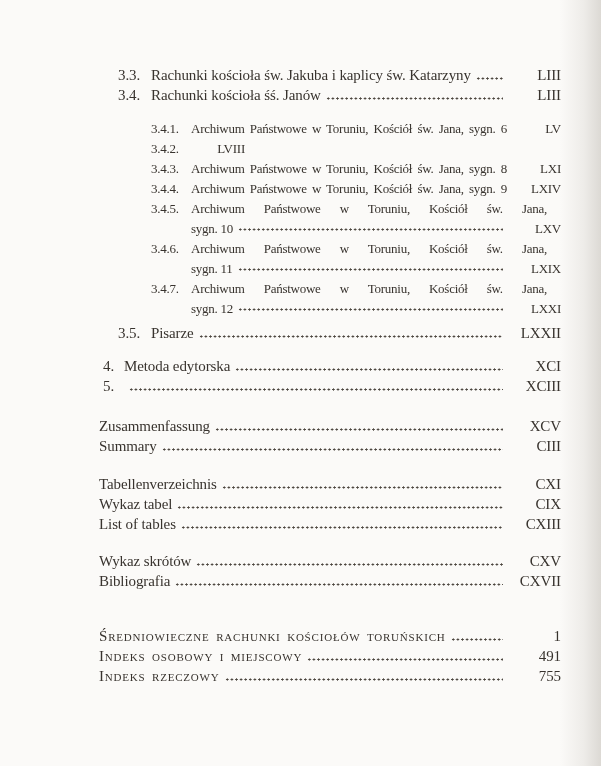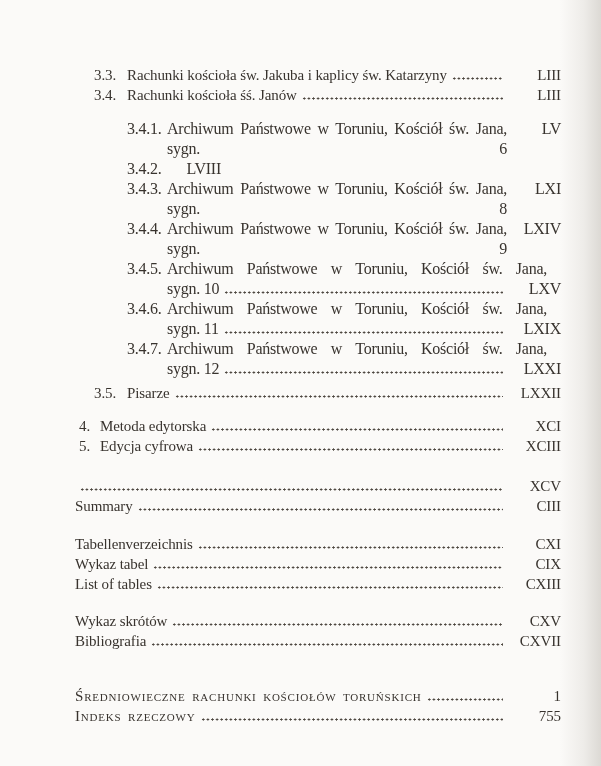--- a/index.html
+++ b/index.html
@@ -26,27 +26,28 @@
   .content{
     position:absolute;
     left:75px;top:65px;width:486px;
   }
   .row{
     display:flex;
     align-items:baseline;
     line-height:20px;
     font-size:15px;
     letter-spacing:-0.1px;
+    margin-left:24px;
   }
   .gap{width:100%;}
   .num{flex:none;white-space:nowrap;}
   .l1 .num{margin-left:4px;width:21px;}
   .l2 .num{margin-left:19px;width:33px;}
   .l3just .num,.l3head .num{margin-left:52px;width:40px;}
-  .l3just,.l3head,.l3cont{font-size:16px;letter-spacing:-0.25px;}
+  .l3just,.l3head,.l3cont{font-size:13px;letter-spacing:-0.25px;align-items:center;}
   .label{white-space:nowrap;}
   .l3just .label{
     flex:1 1 auto;white-space:normal;
     text-align:justify;text-align-last:justify;
   }
   .l3head .label{
     flex:1 1 auto;margin-right:14px;white-space:normal;
     text-align:justify;text-align-last:justify;
   }
   .l3cont .label{margin-left:92px;}
@@ -145,26 +146,26 @@
       </div>
       <div class="gap" style="height: 13px;"></div>
       <div class="row l1">
         <span class="num">4.</span>
         <span class="label">Metoda edytorska</span>
         <span class="leader"></span>
         <span class="pagenum">XCI</span>
       </div>
       <div class="row l1">
         <span class="num">5.</span>
-        <span class="label">Edycja cyfrowa</span>
         <span class="leader"></span>
         <span class="pagenum">XCIII</span>
       </div>
       <div class="gap" style="height: 20px;"></div>
       <div class="row flush">
+        <span class="label">Zusammenfassung</span>
         <span class="leader"></span>
         <span class="pagenum">XCV</span>
       </div>
       <div class="row flush">
         <span class="label">Summary</span>
         <span class="leader"></span>
         <span class="pagenum">CIII</span>
       </div>
       <div class="gap" style="height: 18px;"></div>
       <div class="row flush">
@@ -194,18 +195,23 @@
         <span class="pagenum">CXVII</span>
       </div>
       <div class="gap" style="height: 17px;"></div>
       <div class="gap" style="height: 18px;"></div>
       <div class="row caps">
         <span class="label">Średniowieczne rachunki kościołów toruńskich</span>
         <span class="leader"></span>
         <span class="pagenum">1</span>
       </div>
       <div class="row caps">
+        <span class="label">Indeks osobowy i miejscowy</span>
+        <span class="leader"></span>
+        <span class="pagenum">491</span>
+      </div>
+      <div class="row caps">
         <span class="label">Indeks rzeczowy</span>
         <span class="leader"></span>
         <span class="pagenum">755</span>
       </div>
     </div>
 </div>
 
 </body></html>

